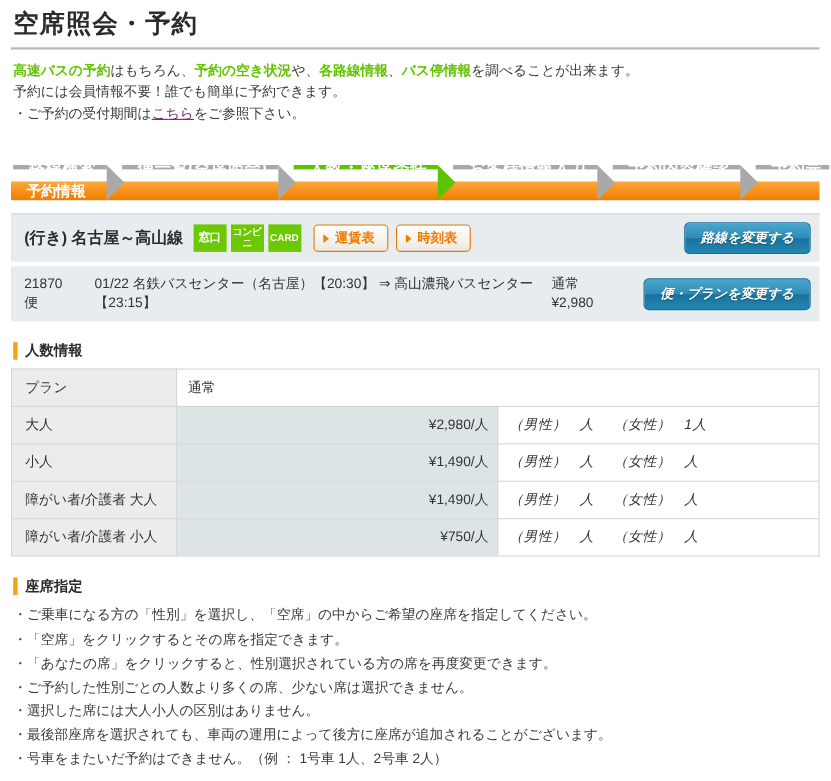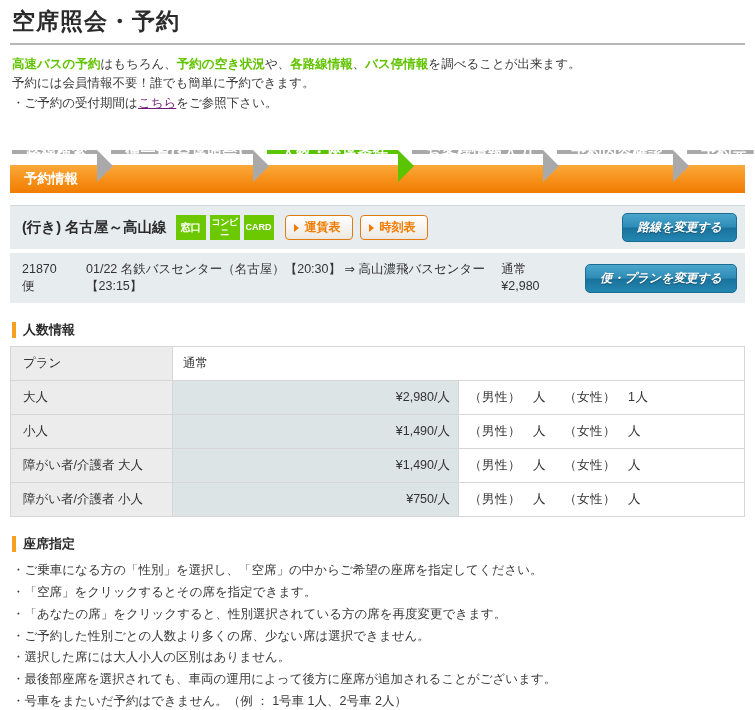--- a/index.html
+++ b/index.html
@@ -83,21 +83,21 @@
     border-top: 16px solid transparent;
     border-bottom: 16px solid transparent;
     border-left: 16px solid #a9a9a9;
   }
   .step.active { background: #5ac400; }
   .step.active::after { border-left-color: #5ac400; }
 
   
   .orange-bar {
     margin: 11px 10px 0 10px;
-    height: 28px;
+    height: 17px;
     background: linear-gradient(to bottom, #faa93c 0%, #f7941e 45%, #f07d00 100%);
     color: #ffffff;
     font-weight: bold;
     font-size: 13.5px;
     display: flex;
     align-items: center;
     padding-left: 14px;
     box-sizing: border-box;
   }
 
@@ -230,21 +230,21 @@
     font-size: 12.5px;
     table-layout: fixed;
   }
   table.pax td, table.pax th {
     border: 1px solid #d6d6d6;
     height: 34px;
     box-sizing: border-box;
   }
   table.pax th.plan-h,
   table.pax td.plan-c {
-    width: 162px;
+    width: 150px;
     background: #ececec;
     font-weight: normal;
     text-align: left;
     padding-left: 12px;
     color: #333;
   }
   table.pax td.plan-val {
     background: #ffffff;
     padding-left: 10px;
     color: #333;
@@ -254,20 +254,21 @@
     background: #dde4e6;
     text-align: right;
     padding-right: 8px;
     color: #333;
   }
   table.pax td.gender {
     background: #ffffff;
     padding-left: 10px;
     color: #333;
     letter-spacing: 0.5px;
+    font-style: italic;
   }
   table.pax td.gender .gap { display: inline-block; width: 18px; }
   table.pax td.gender .gap2 { display: inline-block; width: 12px; }
 
   
   .notes {
     margin: 6px 12px 0 12px;
     font-size: 12.5px;
     color: #3a3a3a;
     line-height: 1.75;

